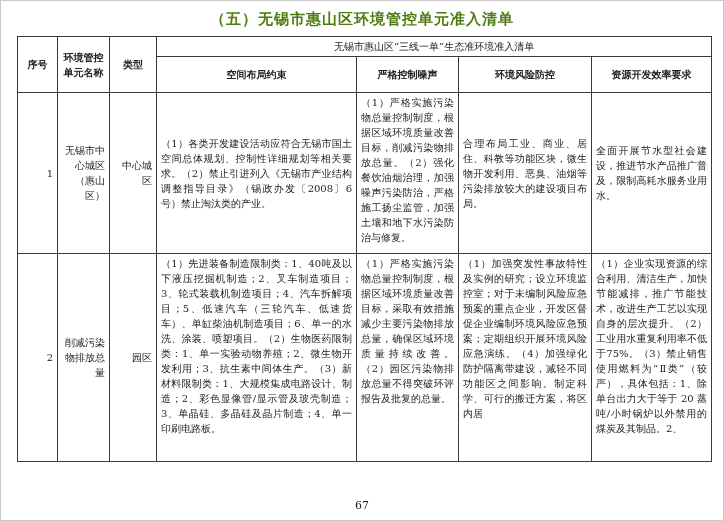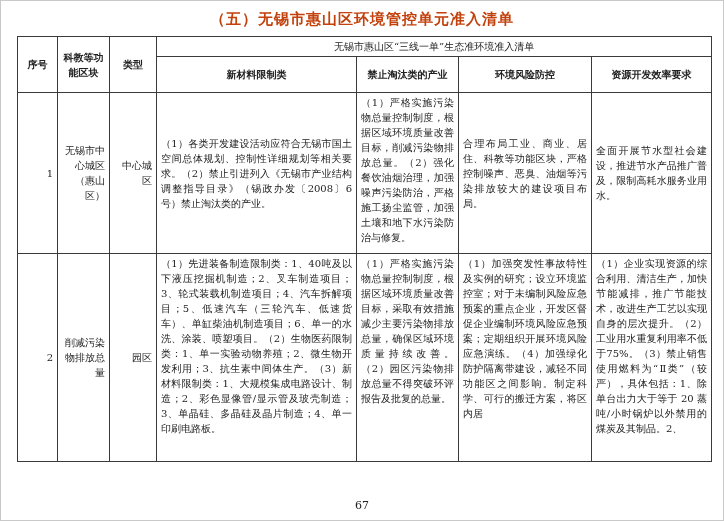--- a/index.html
+++ b/index.html
@@ -12,21 +12,21 @@
     box-sizing:border-box;
     border:1px solid #c9c9c9;
     overflow:hidden;
   }
   .doc-title{
     text-align:center;
     font-size:15px;
     font-weight:bold;
     letter-spacing:1px;
     margin:9px 0 7px 0;
-    color:#c2410c;
+    color:#4d7c0f;
   }
   table.main{
     border-collapse:collapse;
     table-layout:fixed;
     margin-left:16px;
     width:694px;
   }
   table.main td{
     border:1px solid #3a3a3a;
     padding:2px 4px;
@@ -85,38 +85,38 @@
     <col style="width:52px">
     <col style="width:47px">
     <col style="width:200px">
     <col style="width:102px">
     <col style="width:133px">
     <col style="width:120px">
   </colgroup>
   <tbody>
       <tr>
     <td class="hdr" rowspan="2">序号</td>
-    <td class="hdr" rowspan="2">科教等功能区块</td>
+    <td class="hdr" rowspan="2">环境管控单元名称</td>
     <td class="hdr" rowspan="2">类型</td>
     <td class="merged-hdr" colspan="4">无锡市惠山区“三线一单”生态准环境准入清单</td>
   </tr>
   <tr style="height:36px;">
-    <td class="hdr">新材料限制类</td>
-    <td class="hdr">禁止淘汰类的产业</td>
+    <td class="hdr">空间布局约束</td>
+    <td class="hdr">严格控制噪声</td>
     <td class="hdr">环境风险防控</td>
     <td class="hdr">资源开发效率要求</td>
   </tr>
 
   <tr class="row1">
     <td class="center-cell">1</td>
     <td class="center-cell">无锡市中心城区（惠山区）</td>
     <td class="center-cell">中心城区</td>
     <td class="body-cell v-mid">（1）各类开发建设活动应符合无锡市国土空间总体规划、控制性详细规划等相关要求。（2）禁止引进列入《无锡市产业结构调整指导目录》（锡政办发〔2008〕6号）禁止淘汰类的产业。</td>
     <td class="body-cell">（1）严格实施污染物总量控制制度，根据区域环境质量改善目标，削减污染物排放总量。（2）强化餐饮油烟治理，加强噪声污染防治，严格施工扬尘监管，加强土壤和地下水污染防治与修复。</td>
-    <td class="body-cell v-mid">合理布局工业、商业、居住、科教等功能区块，严格控制噪声、恶臭、油烟等污染排放较大的建设项目布局。</td>
+    <td class="body-cell v-mid">合理布局工业、商业、居住、科教等功能区块，微生物开发利用、恶臭、油烟等污染排放较大的建设项目布局。</td>
     <td class="body-cell v-mid">全面开展节水型社会建设，推进节水产品推广普及，限制高耗水服务业用水。</td>
   </tr>
 
   <tr class="row2">
     <td class="center-cell">2</td>
     <td class="center-cell">削减污染物排放总量</td>
     <td class="center-cell">园区</td>
     <td class="body-cell">
           <div class="clip">（1）先进装备制造限制类：1、40吨及以下液压挖掘机制造；2、叉车制造项目；3、轮式装载机制造项目；4、汽车拆解项目；5、低速汽车（三轮汽车、低速货车）、单缸柴油机制造项目；6、单一的水洗、涂装、喷塑项目。（2）生物医药限制类：1、单一实验动物养殖；2、微生物开发利用；3、抗生素中间体生产。（3）新材料限制类：1、大规模集成电路设计、制造；2、彩色显像管/显示管及玻壳制造；3、单晶硅、多晶硅及晶片制造；4、单一印刷电路板。</div>
         </td>

